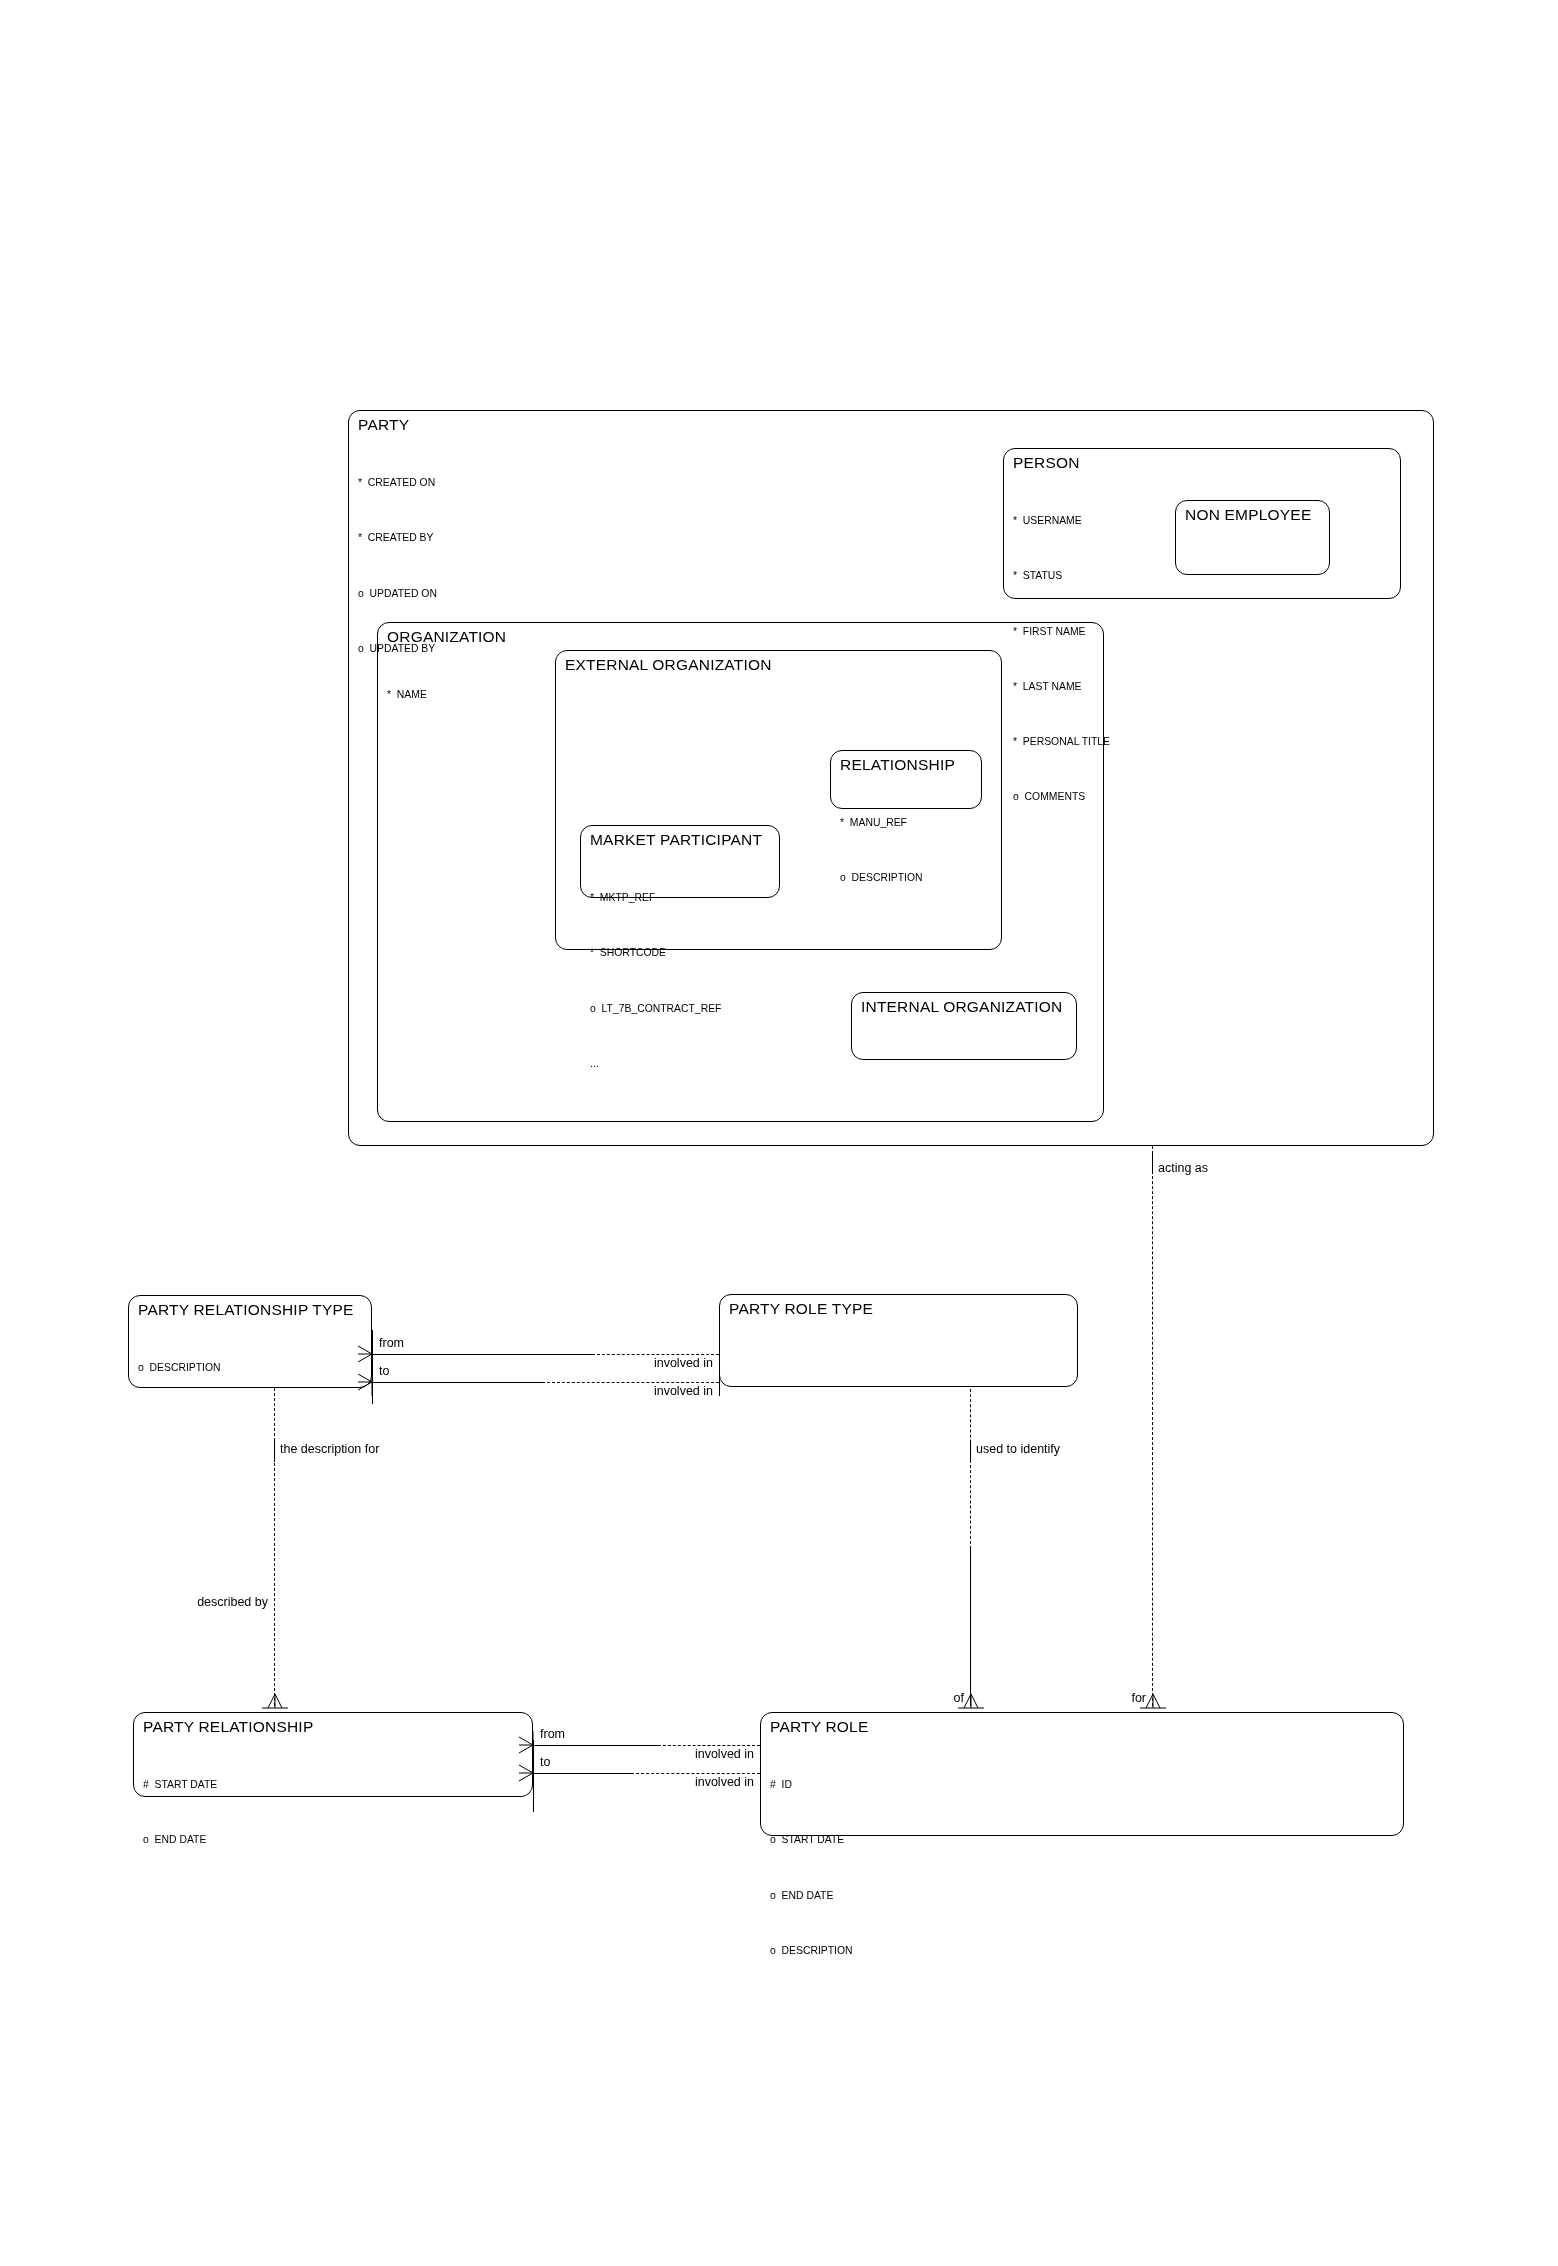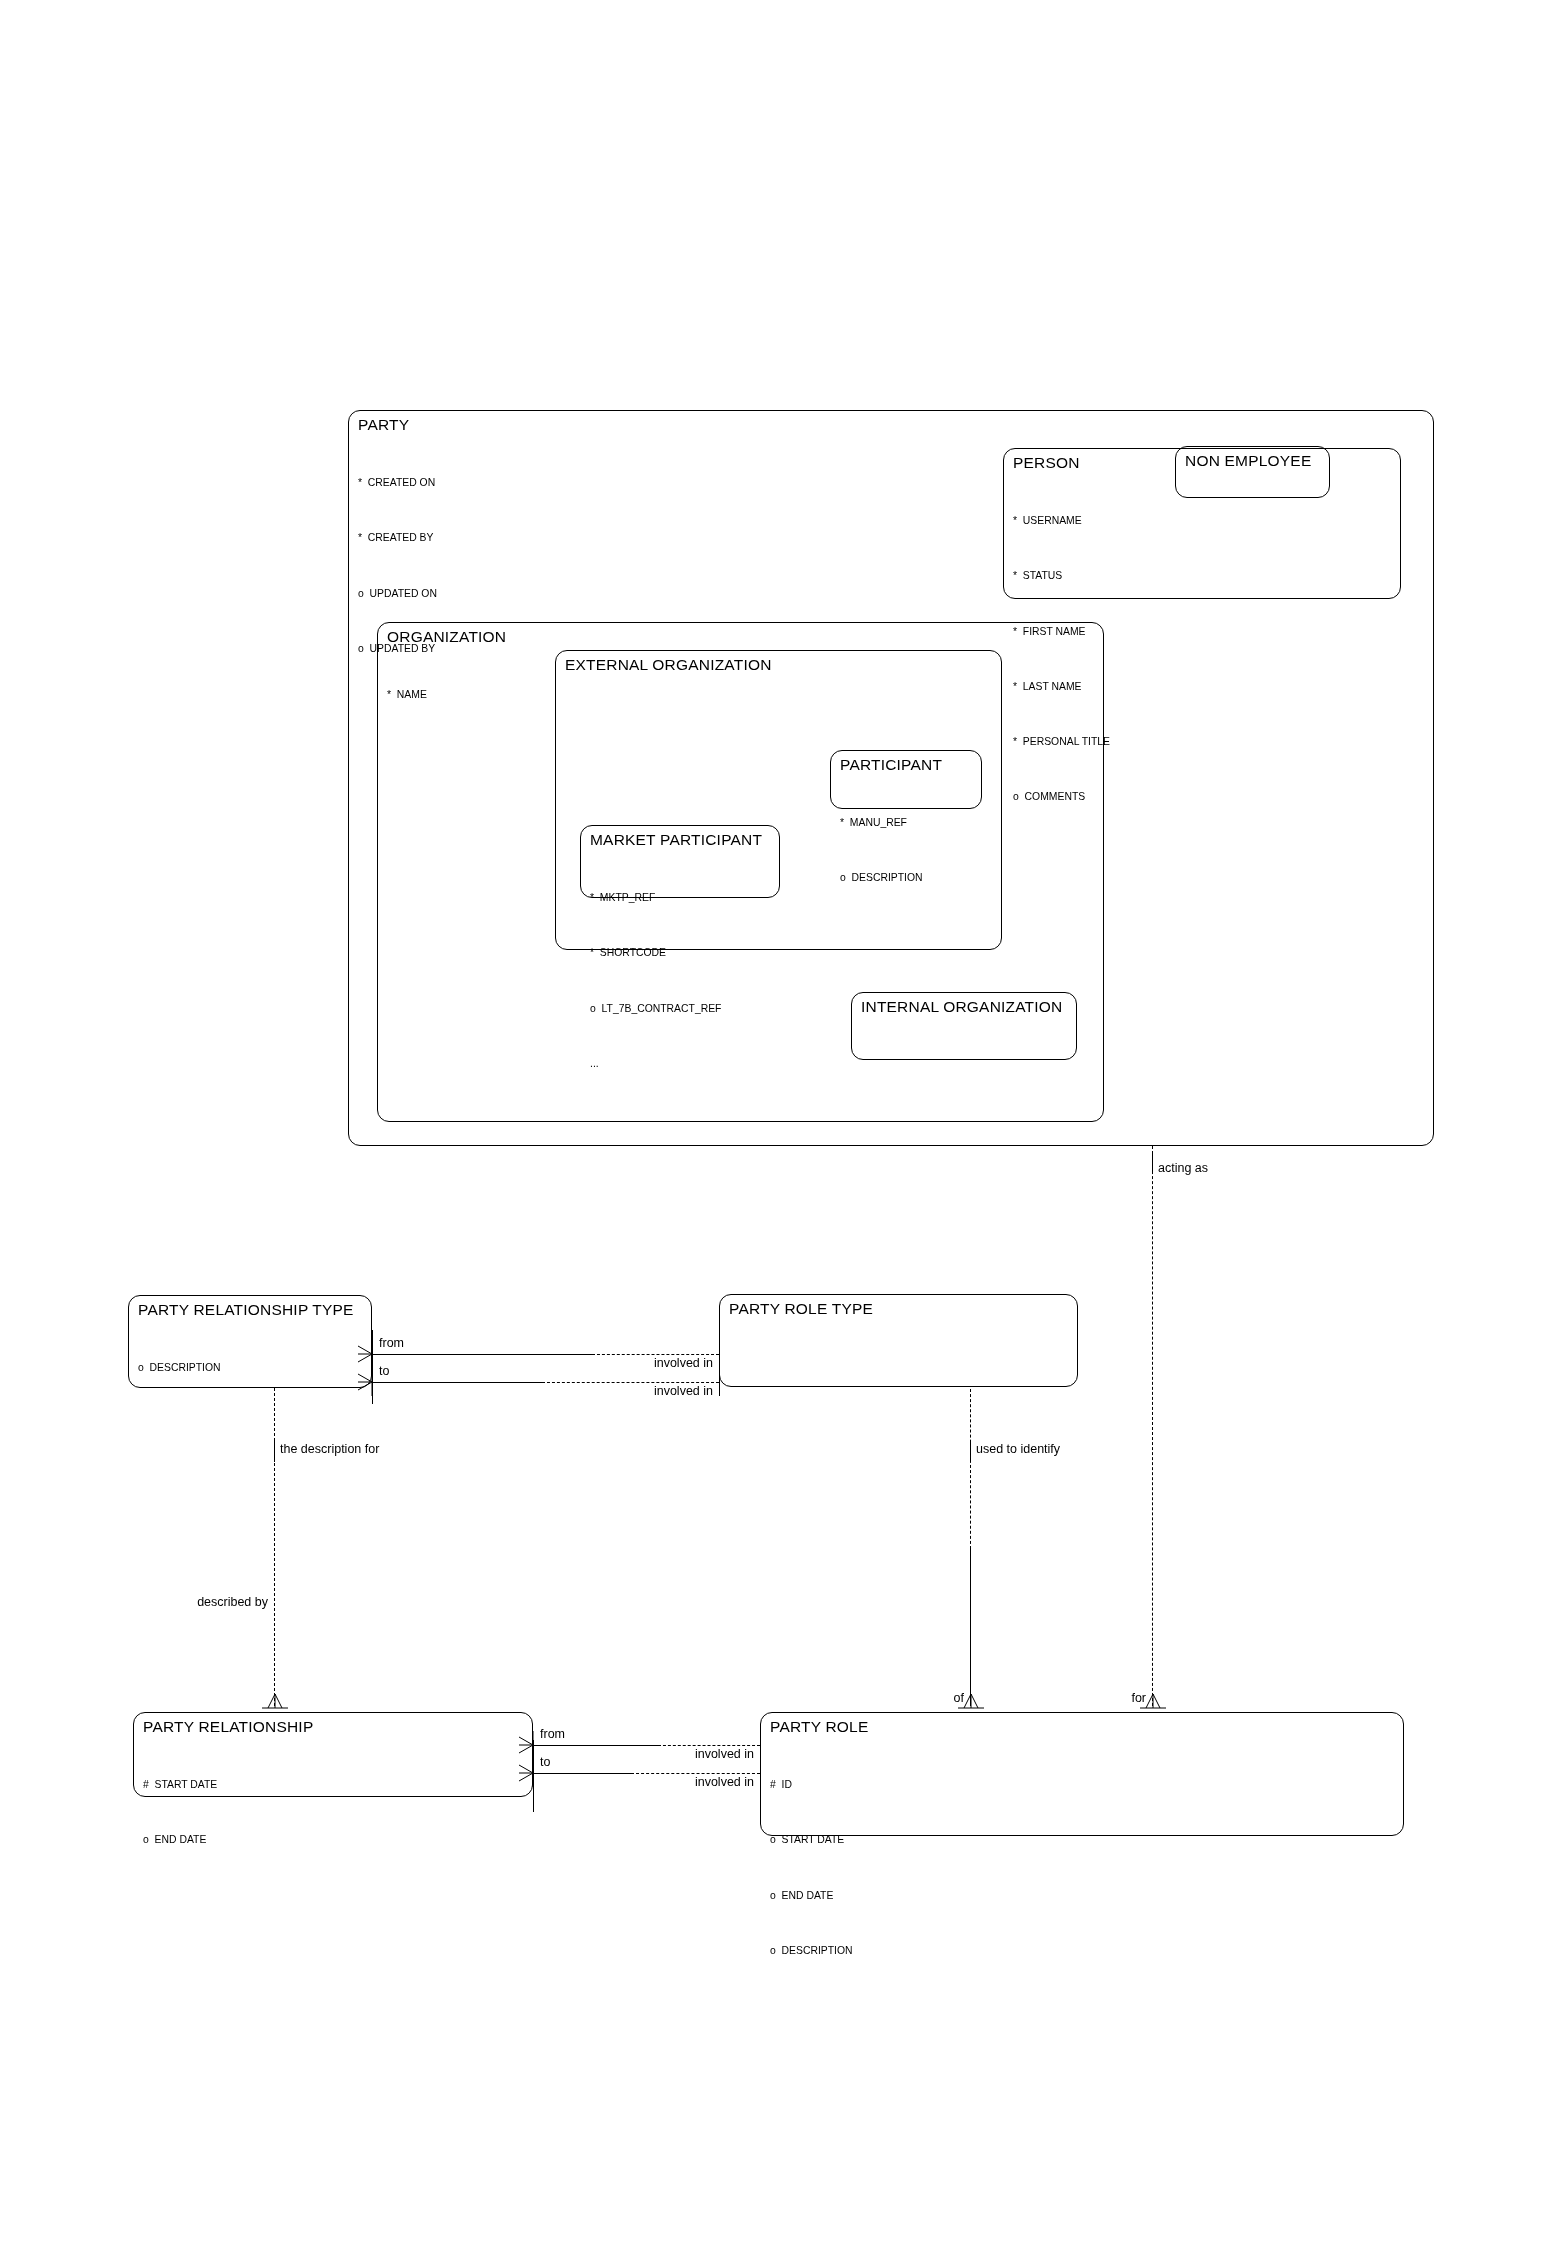--- a/index.html
+++ b/index.html
@@ -101,37 +101,37 @@
     <div class="attrs">
       <span class="attr">*  USERNAME</span>
       <span class="attr">*  STATUS</span>
       <span class="attr">*  FIRST NAME</span>
       <span class="attr">*  LAST NAME</span>
       <span class="attr">*  PERSONAL TITLE</span>
       <span class="attr">o  COMMENTS</span>
     </div>
   </div>
 
-  <div class="entity" style="left:1175px; top:446px; width:155px; height:52px;">
+  <div class="entity" style="left:1175px; top:500px; width:155px; height:75px;">
     <div class="ent-title">NON EMPLOYEE</div>
   </div>
 
   <div class="entity" style="left:377px; top:622px; width:727px; height:500px;">
     <div class="ent-title">ORGANIZATION</div>
     <div class="attrs">
       <span class="attr">*  NAME</span>
     </div>
   </div>
 
   <div class="entity" style="left:555px; top:650px; width:447px; height:300px;">
     <div class="ent-title">EXTERNAL ORGANIZATION</div>
   </div>
 
   <div class="entity" style="left:830px; top:750px; width:152px; height:59px;">
-    <div class="ent-title">PARTICIPANT</div>
+    <div class="ent-title">RELATIONSHIP</div>
     <div class="attrs">
       <span class="attr">*  MANU_REF</span>
       <span class="attr">o  DESCRIPTION</span>
     </div>
   </div>
 
   <div class="entity" style="left:580px; top:825px; width:200px; height:73px;">
     <div class="ent-title">MARKET PARTICIPANT</div>
     <div class="attrs">
       <span class="attr">*  MKTP_REF</span>

